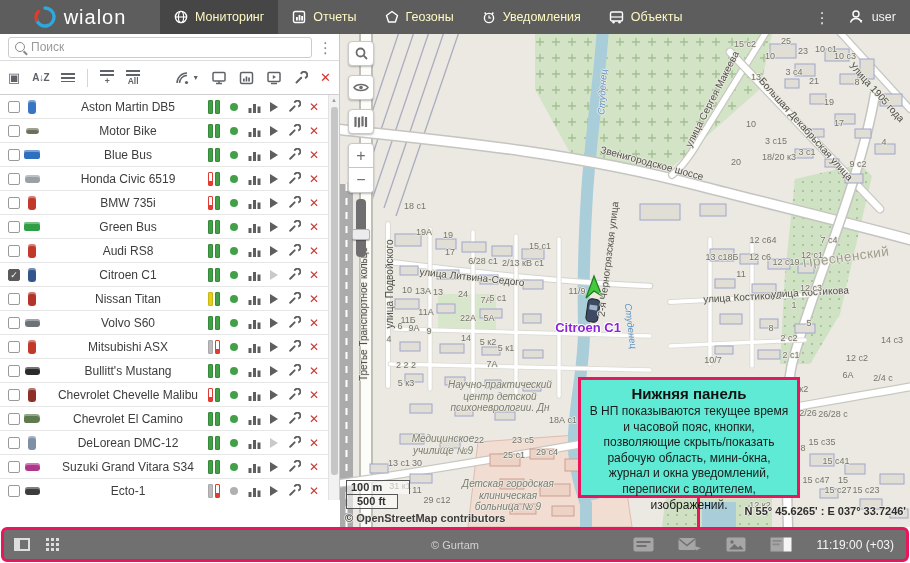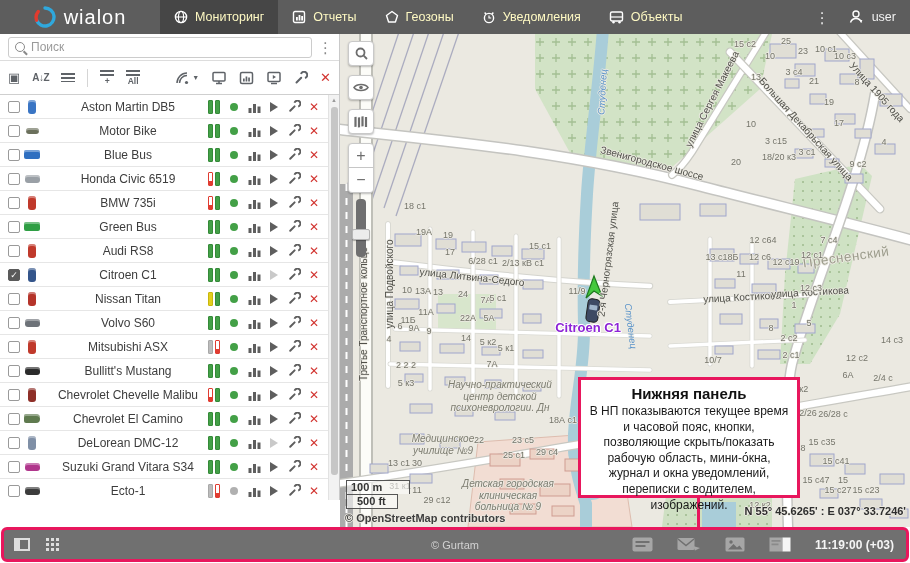--- a/index.html
+++ b/index.html
@@ -108,37 +108,37 @@
     text-shadow:1px 0 #fff,-1px 0 #fff,0 1px #fff,0 -1px #fff,1px 1px #fff,-1px -1px #fff; z-index:4; }
 
   .scale { position:absolute; left:6px; bottom:18px; z-index:4; font-size:11px; font-weight:bold; color:#333; }
   .scale .m { border:1.5px solid #555; border-bottom:none; background:rgba(255,255,255,.55); padding:0 4px 1px 4px; width:64px; }
   .scale .ft { border:1.5px solid #555; border-top:1.5px solid #555; background:rgba(255,255,255,.55); padding:0 4px 1px 10px; width:52px; }
   .attribution { position:absolute; left:5px; bottom:3px; font-size:11px; font-weight:bold; color:#3e3e3e; z-index:4;
     text-shadow:1px 0 #eceae2,-1px 0 #eceae2,0 1px #eceae2,0 -1px #eceae2; }
   .coords { position:absolute; right:4px; bottom:10px; font-size:11px; font-weight:bold; color:#2e2e2e; z-index:4;
     text-shadow:1px 0 #eceae2,-1px 0 #eceae2,0 1px #eceae2,0 -1px #eceae2; }
 
-  .callout { position:absolute; left:238px; top:343px; width:222px; height:121px; background:#ffffff;
+  .callout { position:absolute; left:238px; top:343px; width:222px; height:121px; background:#5eead4;
     border:3px solid var(--accent); z-index:10; padding:5px 6px; text-align:center; }
   .callout h3 { font-size:15px; color:#111; margin-bottom:2px; }
   .callout p { font-size:12px; color:#1a1a1a; line-height:1.3; }
   .connector { position:absolute; left:357px; top:464px; width:3px; height:29px; background:var(--accent); z-index:9; }
 
   
   .footer-hl { position:absolute; left:1px; right:1px; bottom:1px; height:35px;
     border:3px solid var(--accent); border-radius:6px; background:#707070; display:flex; align-items:center; z-index:20; }
   .f-left { display:flex; align-items:center; gap:16px; padding-left:10px; }
   .fico-ws { width:16px; height:13px; border:2px solid #dedede; position:relative; }
   .fico-ws:before { content:""; position:absolute; left:0; top:0; bottom:0; width:4px; background:#dedede; }
   .fico-grid { width:13px; height:13px; position:relative; }
   .fico-grid:before { content:""; position:absolute; width:3px; height:3px; background:#dedede;
     box-shadow:5px 0 #dedede,10px 0 #dedede,0 5px #dedede,5px 5px #dedede,10px 5px #dedede,0 10px #dedede,5px 10px #dedede,10px 10px #dedede; }
   .f-center { position:absolute; left:0; right:0; text-align:center; font-size:11px; color:#d2d2d2; pointer-events:none; }
-  .f-right { margin-left:auto; display:flex; align-items:center; gap:24px; padding-right:12px;font-weight:bold; }
+  .f-right { margin-left:auto; display:flex; align-items:center; gap:24px; padding-right:12px; }
   .f-right svg { display:block; }
   .f-time { font-size:12px; color:#f5f5f5; white-space:nowrap; }
 </style>
 </head>
 <body>
 
 <div class="app" style="--accent:#e8175d">
 
   <div class="header">
     <div class="brand">

